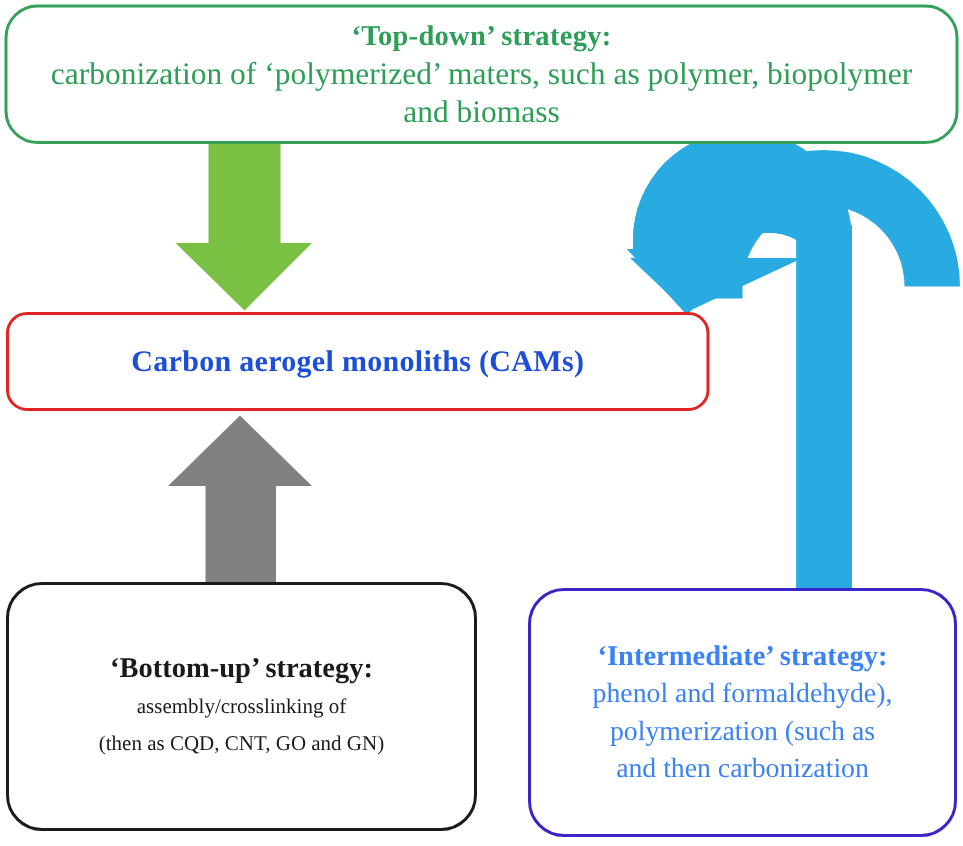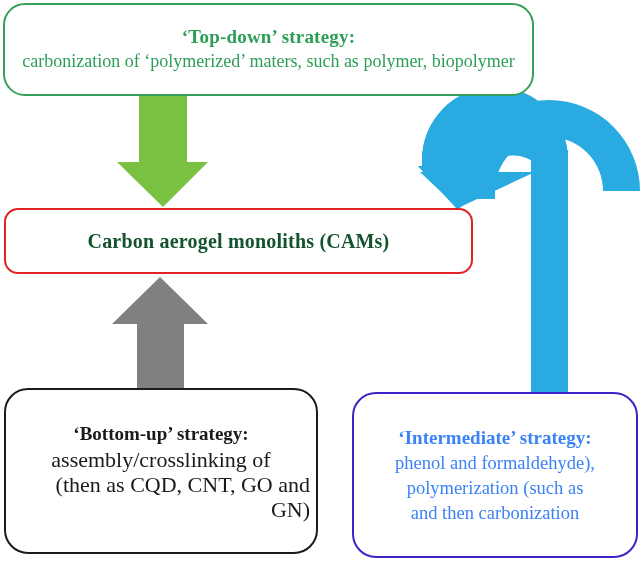--- a/index.html
+++ b/index.html
@@ -25,51 +25,51 @@
     align-items: center;
     justify-content: center;
     text-align: center;
     background: #ffffff;
   }
 
   
   #box-topdown {
     left: 3px;
     top: 3px;
-    width: 531px;
+    width: 636px;
     height: 93px;
     border-width: 2px;
     border-color: #34a05a;
     border-radius: 22px;
     color: #2e9e57;
     z-index: 5;
   }
   #box-topdown .title {
     font-weight: bold;
     font-size: 19px;
     line-height: 24px;
     letter-spacing: 0.2px;
   }
   #box-topdown .body {
-    font-size: 18px;
+    font-size: 21px;
     line-height: 25px;
     padding: 0 10px;
     text-align: center;
   }
 
   
   #box-cams {
     left: 4px;
     top: 208px;
     width: 469px;
     height: 66px;
     border-width: 2px;
     border-color: #e02424;
     border-radius: 14px;
-    color: #14532d;
+    color: #1d4ed8;
     z-index: 6;
   }
   #box-cams .title {
     font-weight: bold;
     font-size: 20px;
     letter-spacing: 0.2px;
   }
 
   
   #box-bottomup {
@@ -82,21 +82,21 @@
     border-radius: 24px;
     color: #1a1a1a;
     z-index: 5;
   }
   #box-bottomup .title {
     font-weight: bold;
     font-size: 19px;
     line-height: 26px;
   }
   #box-bottomup .body {
-    font-size: 22px;
+    font-size: 14px;
     line-height: 25px;
     padding: 0 6px;
     text-align: right;
   }
 
   
   #box-intermediate {
     left: 352px;
     top: 392px;
     width: 286px;
@@ -209,20 +209,21 @@
     </g>
   </svg>
 
   <div class="arrow-hit" style="left:117px; top:96px; width:91px; height:111px;"></div>
   <div class="arrow-hit" style="left:112px; top:277px; width:96px; height:115px;"></div>
   <div class="arrow-hit" style="left:418px; top:87px; width:150px; height:305px;"></div>
 
   <div class="box" id="box-topdown">
     <div class="title">‘Top-down’ strategy:</div>
     <div class="body">carbonization of ‘polymerized’ maters, such as polymer, biopolymer</div>
+    <div class="body">and biomass</div>
   </div>
 
   <div class="box" id="box-cams">
     <div class="title">Carbon aerogel monoliths (CAMs)</div>
   </div>
 
   <div class="box" id="box-bottomup">
     <div class="title">‘Bottom-up’ strategy:</div>
     <div class="body">assembly/crosslinking of</div>
     <div class="body">(then as CQD, CNT, GO and GN)</div>

